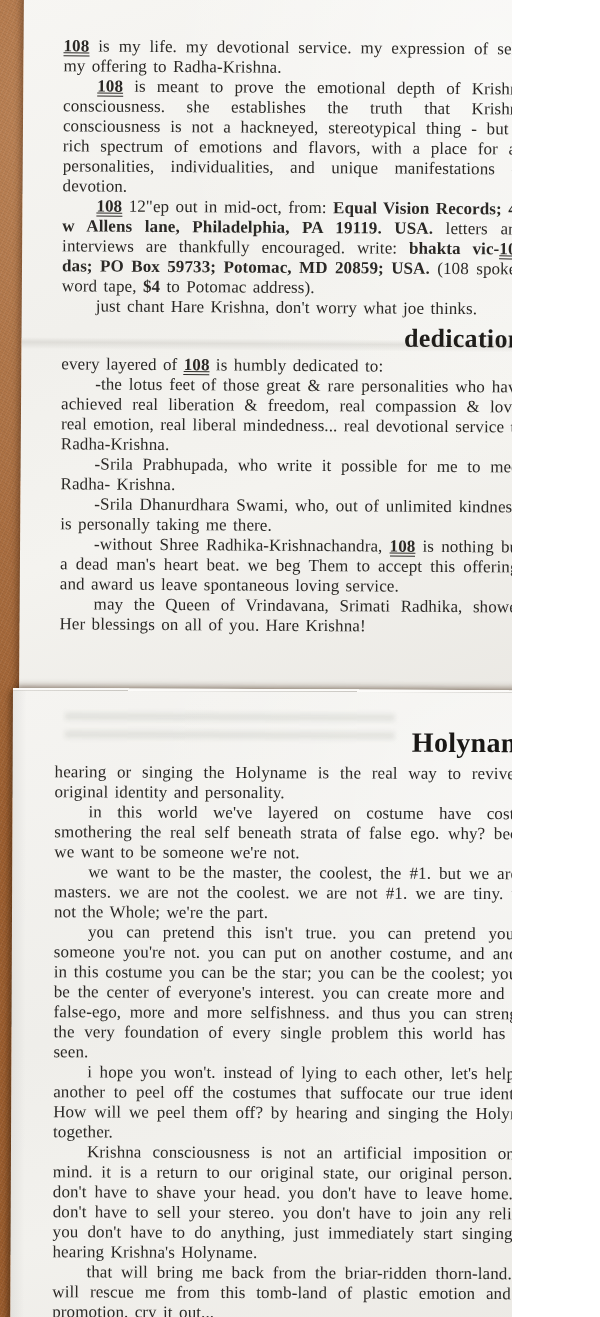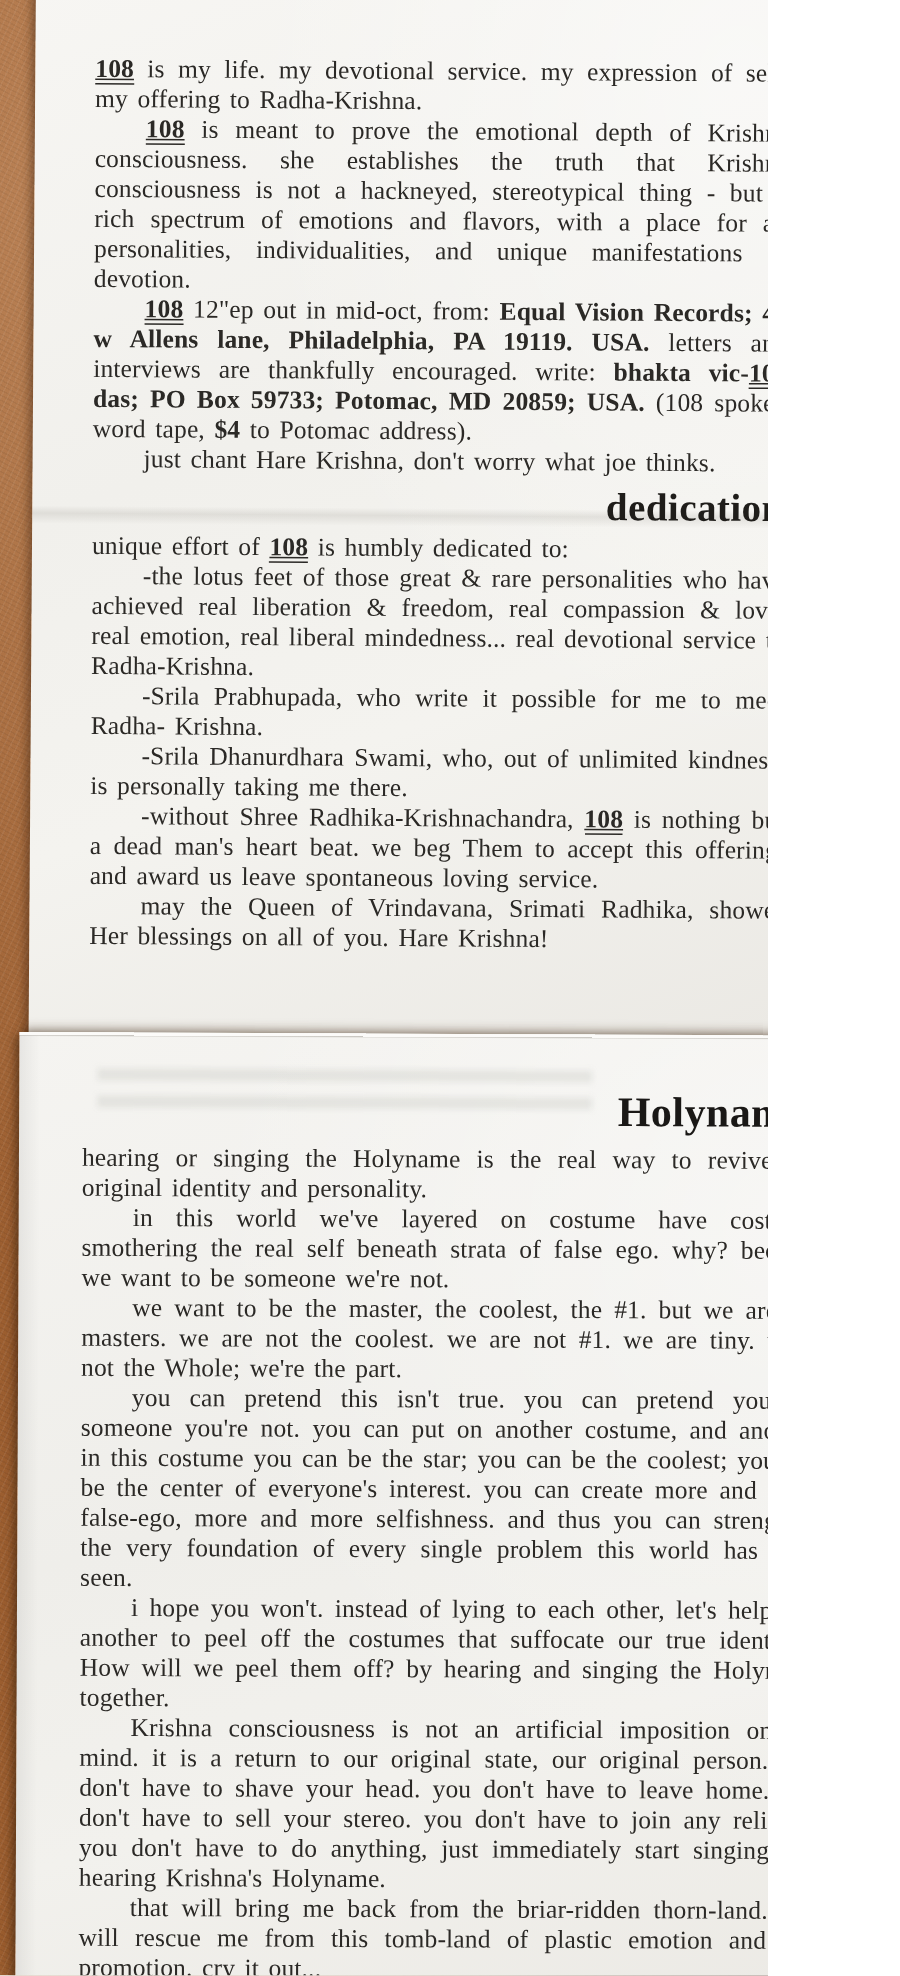--- a/index.html
+++ b/index.html
@@ -76,21 +76,21 @@
 
   <div class="sheet sheet1">
     <div>
         <p class="para"><span class="u">108</span><span> is my life. my devotional service. my expression of self. my offering to Radha-Krishna.</span></p>
         <p class="para indent"><span class="u">108</span><span> is meant to prove the emotional depth of Krishna consciousness. she establishes the truth that Krishna consciousness is not a hackneyed, stereotypical thing - but a rich spectrum of emotions and flavors, with a place for all personalities, individualities, and unique manifestations of devotion.</span></p>
         <p class="para indent"><span class="u">108</span><span> 12"ep out in mid-oct, from: </span><span class="b">Equal Vision Records; 41 w Allens lane, Philadelphia, PA 19119. USA.</span><span> letters and interviews are thankfully encouraged. write: </span><span class="b">bhakta vic-</span><span class="u">108</span><span class="b"> das; PO Box 59733; Potomac, MD 20859; USA.</span><span> (108 spoken word tape, </span><span class="b">$4</span><span> to Potomac address).</span></p>
         <p class="para indent"><span>just chant Hare Krishna, don't worry what joe thinks.</span></p>
       </div>
     <h1 class="hdr">dedication</h1>
     <div>
-        <p class="para"><span>unique effort of </span><span class="u">108</span><span> is humbly dedicated to:</span></p>
+        <p class="para"><span>every layered of </span><span class="u">108</span><span> is humbly dedicated to:</span></p>
         <p class="para indent"><span>-the lotus feet of those great &amp; rare personalities who have achieved real liberation &amp; freedom, real compassion &amp; love, real emotion, real liberal mindedness... real devotional service to Radha-Krishna.</span></p>
         <p class="para indent"><span>-Srila Prabhupada, who write it possible for me to meet Radha- Krishna.</span></p>
         <p class="para indent"><span>-Srila Dhanurdhara Swami, who, out of unlimited kindness, is personally taking me there.</span></p>
         <p class="para indent"><span>-without Shree Radhika-Krishnachandra, </span><span class="u">108</span><span> is nothing but a dead man's heart beat. we beg Them to accept this offering, and award us leave spontaneous loving service.</span></p>
         <p class="para indent"><span>may the Queen of Vrindavana, Srimati Radhika, shower Her blessings on all of you. Hare Krishna!</span></p>
       </div>
   </div>
 
   <div class="sheet sheet2">
     <div class="bleed"></div>

